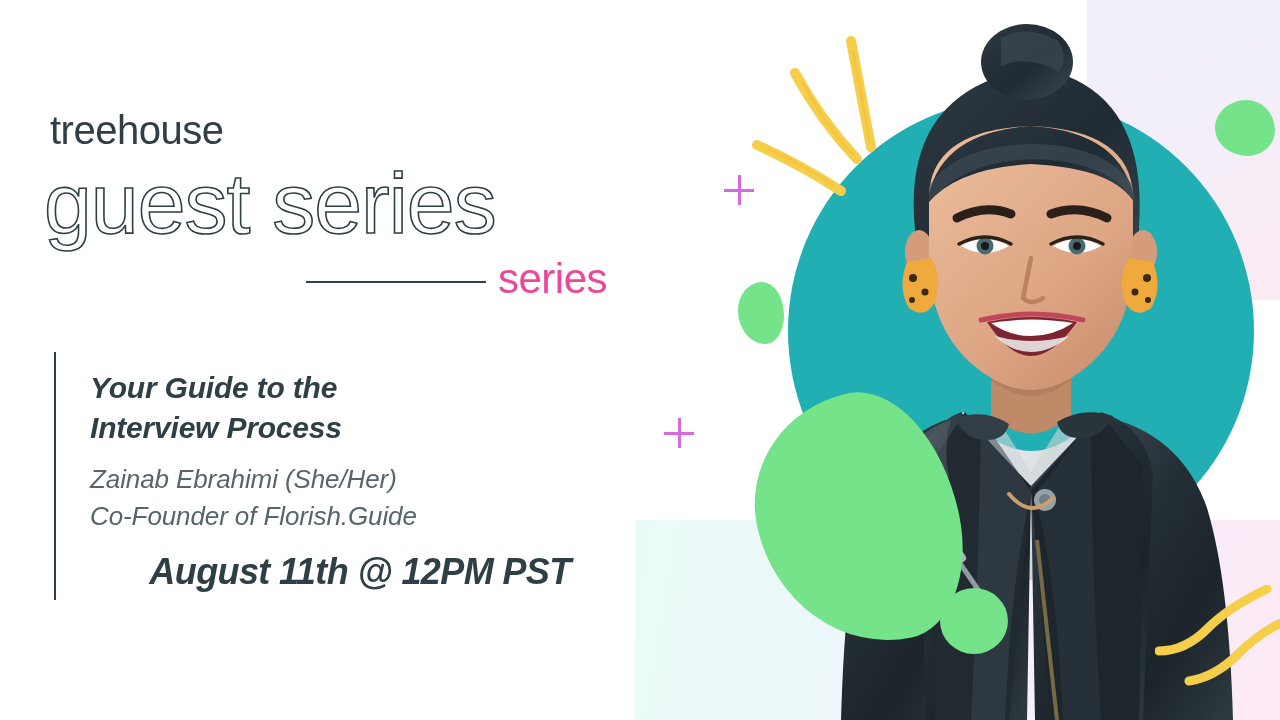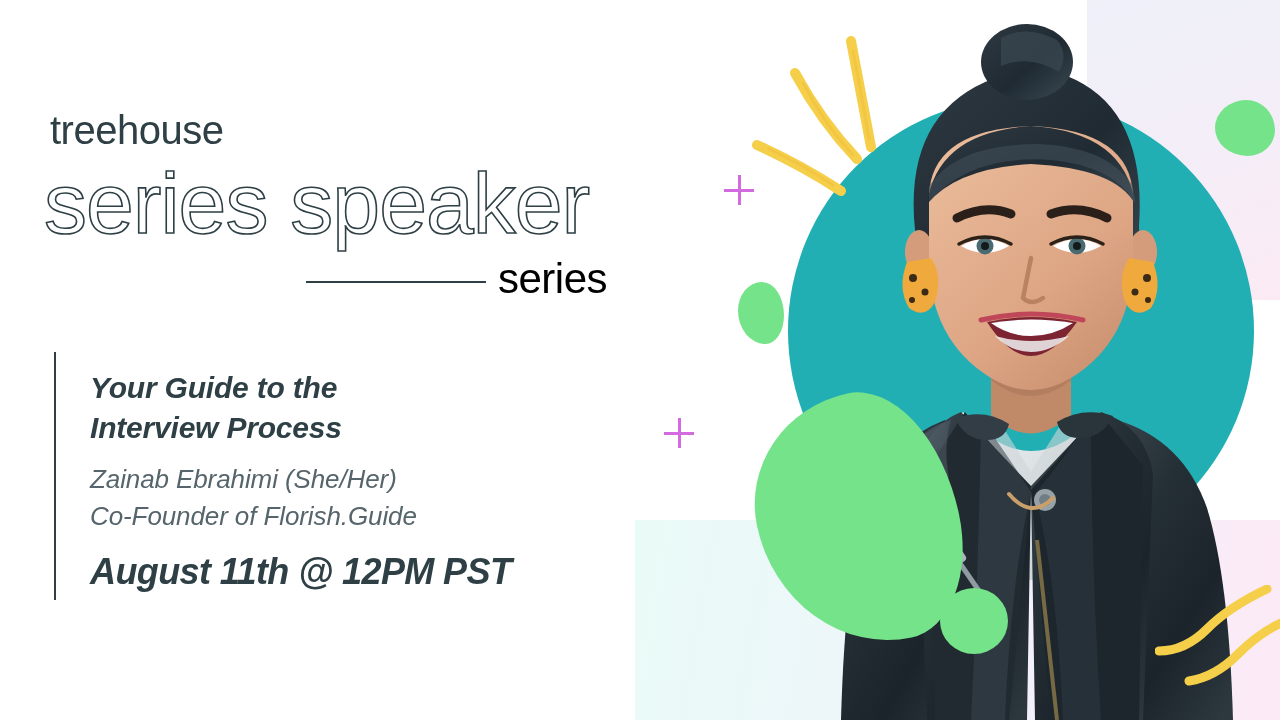--- a/index.html
+++ b/index.html
@@ -140,21 +140,21 @@
     width: 180px;
     height: 2px;
     background: #2e4045;
   }
   .series-word {
     position: absolute;
     left: 198px;
     top: 0;
     font-size: 42px;
     font-weight: 500;
-    color: #000000;
+    color: #ec4899;
     letter-spacing: -0.5px;
   }
 
   .vrule {
     position: absolute;
     left: 54px;
     top: 352px;
     width: 2px;
     height: 248px;
     background: #2e4045;
@@ -181,20 +181,21 @@
     color: #56656b;
     line-height: 1.42;
     letter-spacing: -0.1px;
   }
   .info-date {
     margin-top: 16px;
     font-size: 36px;
     font-weight: 700;
     color: #2e4045;
     letter-spacing: -0.6px;
+    text-align: center;
   }
 </style>
 </head>
 <body>
 
 <div id="stage">
 
   <div class="panel-topright"></div>
   <div class="panel-bottom"></div>
 
@@ -340,21 +341,21 @@
 
   <svg class="strokes-br" width="128" height="104" viewBox="0 0 128 104">
     <g stroke="#f5ce4a" stroke-width="9" stroke-linecap="round" fill="none">
       <path d="M4 66 Q30 66 52 44 Q74 22 112 4"></path>
       <path d="M34 96 Q60 92 82 70 Q104 48 126 38"></path>
     </g>
   </svg>
 
   <div class="brand">treehouse</div>
 
-  <div class="headline-outline">series speaker</div>
+  <div class="headline-outline">guest series</div>
 
   <div class="series-row">
     <div class="series-rule"></div>
     <div class="series-word">series</div>
   </div>
 
   <div class="vrule"></div>
 
   <div class="info">
     <div class="info-title">

